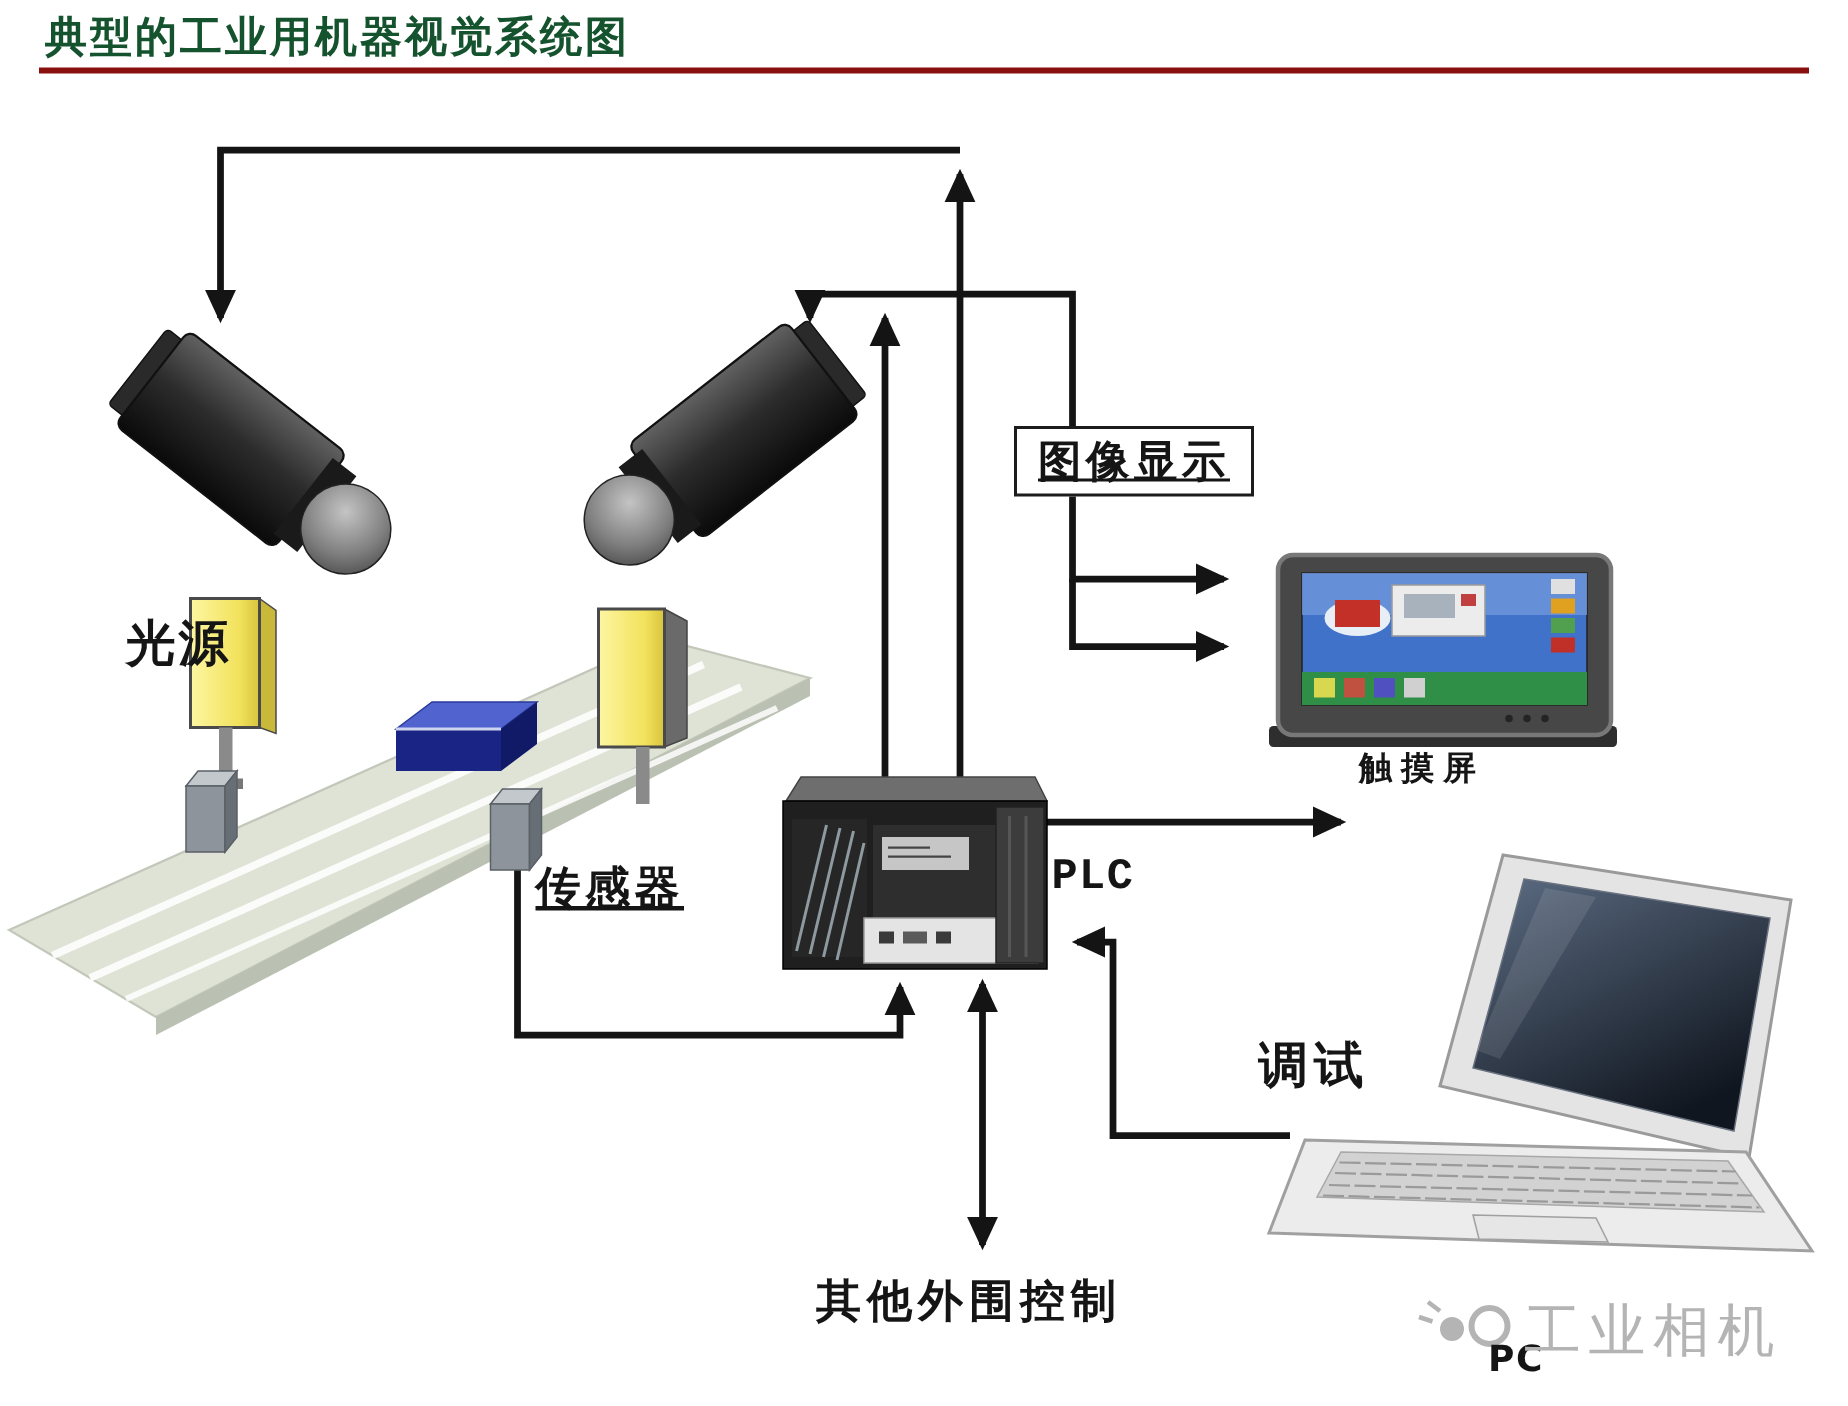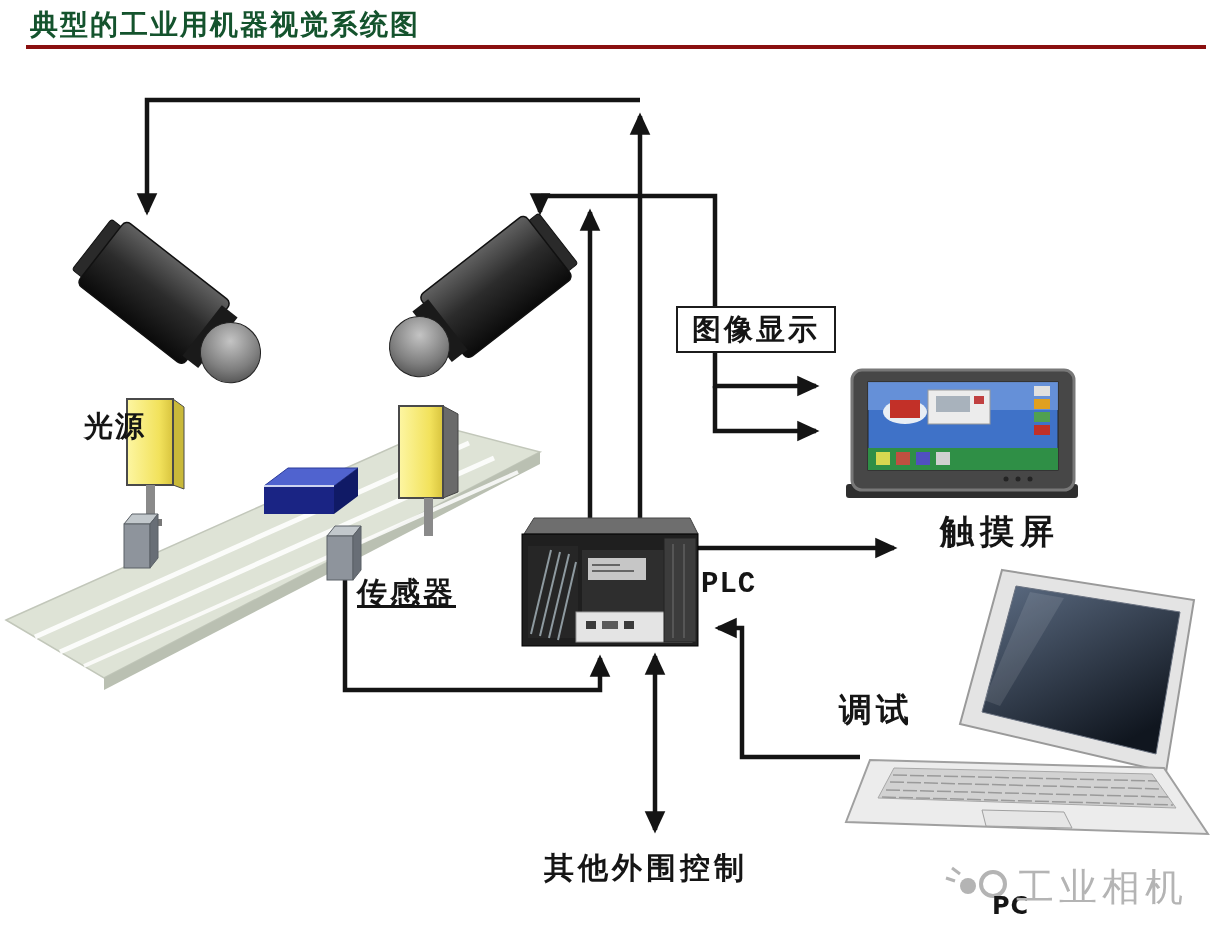--- a/index.html
+++ b/index.html
@@ -4,26 +4,26 @@
 <style>
   html,body{margin:0;padding:0;background:#ffffff;}
   #page{position:relative;width:1232px;height:937px;background:#ffffff;overflow:hidden;
         font-family:"DejaVu Sans",sans-serif;}
   #title{position:absolute;left:30px;top:6px;font-family:"DejaVu Serif",serif;
          font-weight:700;font-size:28px;letter-spacing:2px;color:#14532d;white-space:nowrap;}
   #title-rule{position:absolute;left:26px;top:45px;width:1180px;height:4px;background:#8a0f0f;}
   #diagram-svg{position:absolute;left:0;top:0;width:1232px;height:937px;}
   .lbl{position:absolute;font-weight:700;color:#151515;white-space:nowrap;line-height:1.15;}
   .lbl-camera{left:214px;top:234px;font-size:30px;letter-spacing:4px;}
-  .lbl-light{left:84px;top:410px;font-size:29px;letter-spacing:2px;}
+  .lbl-light{left:84px;top:410px;font-size:33px;letter-spacing:2px;}
   .lbl-sensor{left:357px;top:576px;font-size:30px;letter-spacing:3px;text-decoration:underline;}
   .lbl-plc{left:701px;top:568px;font-size:29px;letter-spacing:1px;font-family:Liberation Mono, monospace;}
-  .lbl-imgdisp{left:676px;top:306px;font-size:29px;letter-spacing:3px;background:#ffffff;
-               border:2px solid #1c1c1c;padding:5px 14px;}
-  .lbl-touch{left:940px;top:500px;font-size:34px;letter-spacing:6px;margin-top:12px;}
+  .lbl-imgdisp{left:676px;top:284px;font-size:29px;letter-spacing:3px;background:#ffffff;
+               border:2px solid #1c1c1c;padding:5px 14px;text-decoration:underline;}
+  .lbl-touch{left:906px;top:500px;font-size:22px;letter-spacing:6px;}
   .lbl-debug{left:791px;top:691px;font-size:33px;letter-spacing:4px;margin-left:48px;}
   .lbl-periph{left:544px;top:851px;font-size:30px;letter-spacing:4px;text-align:right;}
   .lbl-pc{left:992px;top:893px;font-size:24px;letter-spacing:1px;}
   .lbl-watermark{left:1016px;top:866px;font-size:38px;letter-spacing:5px;
                  font-weight:400;color:#b4b4b4;}
 </style>
 </head>
 <body>
 
 <div id="page">

